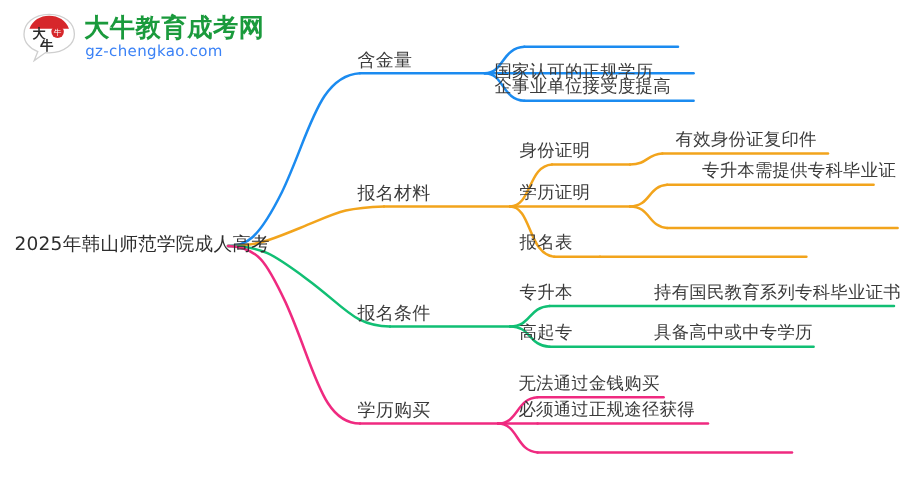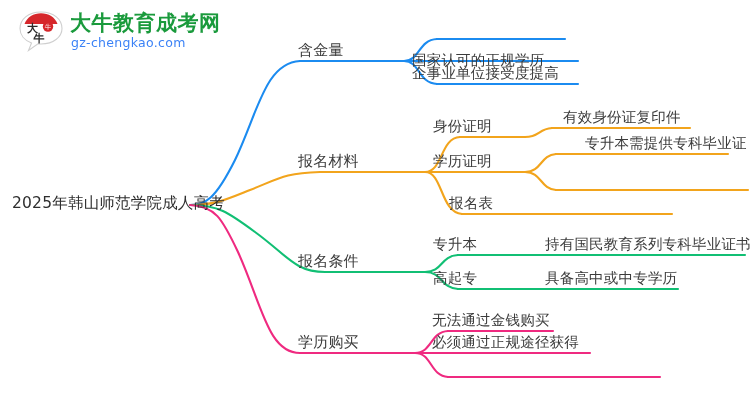--- a/index.html
+++ b/index.html
@@ -151,21 +151,21 @@
   <div class="node-label node-l1" style="left:298px; top:43px;">含金量</div>
   <div class="node-label node-l1" style="left:298px; top:154px;">报名材料</div>
   <div class="node-label node-l1" style="left:298px; top:254px;">报名条件</div>
   <div class="node-label node-l1" style="left:298px; top:335px;">学历购买</div>
 
   <div class="node-label node-l2" style="left:412px; top:39px;margin-top:14px;">国家认可的正规学历</div>
   <div class="node-label node-l2" style="left:412px; top:66px;">企事业单位接受度提高</div>
 
   <div class="node-label node-l2" style="left:433px; top:119px;">身份证明</div>
   <div class="node-label node-l2" style="left:433px; top:154px;">学历证明</div>
-  <div class="node-label node-l2" style="left:449px; top:196px;">报名表</div>
+  <div class="node-label node-l2" style="left:433px; top:196px;">报名表</div>
 
   <div class="node-label node-l3" style="left:563px; top:110px;">有效身份证复印件</div>
   <div class="node-label node-l3" style="left:545px; top:136px;margin-left:40px;">专升本需提供专科毕业证</div>
 
   <div class="node-label node-l2" style="left:433px; top:237px;">专升本</div>
   <div class="node-label node-l2" style="left:433px; top:271px;">高起专</div>
 
   <div class="node-label node-l3" style="left:545px; top:237px;">持有国民教育系列专科毕业证书</div>
   <div class="node-label node-l3" style="left:545px; top:271px;">具备高中或中专学历</div>
 

